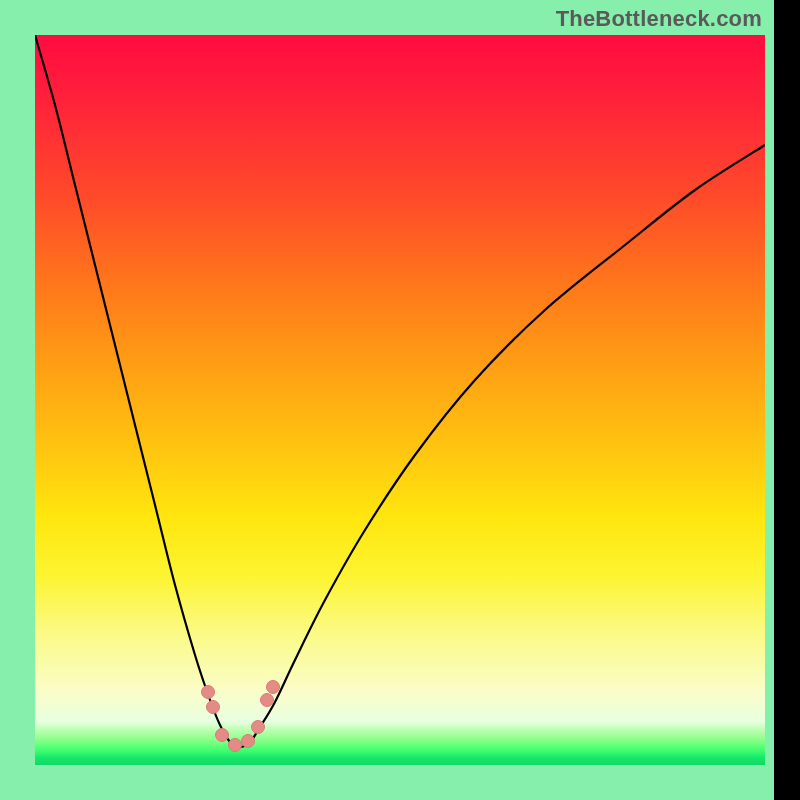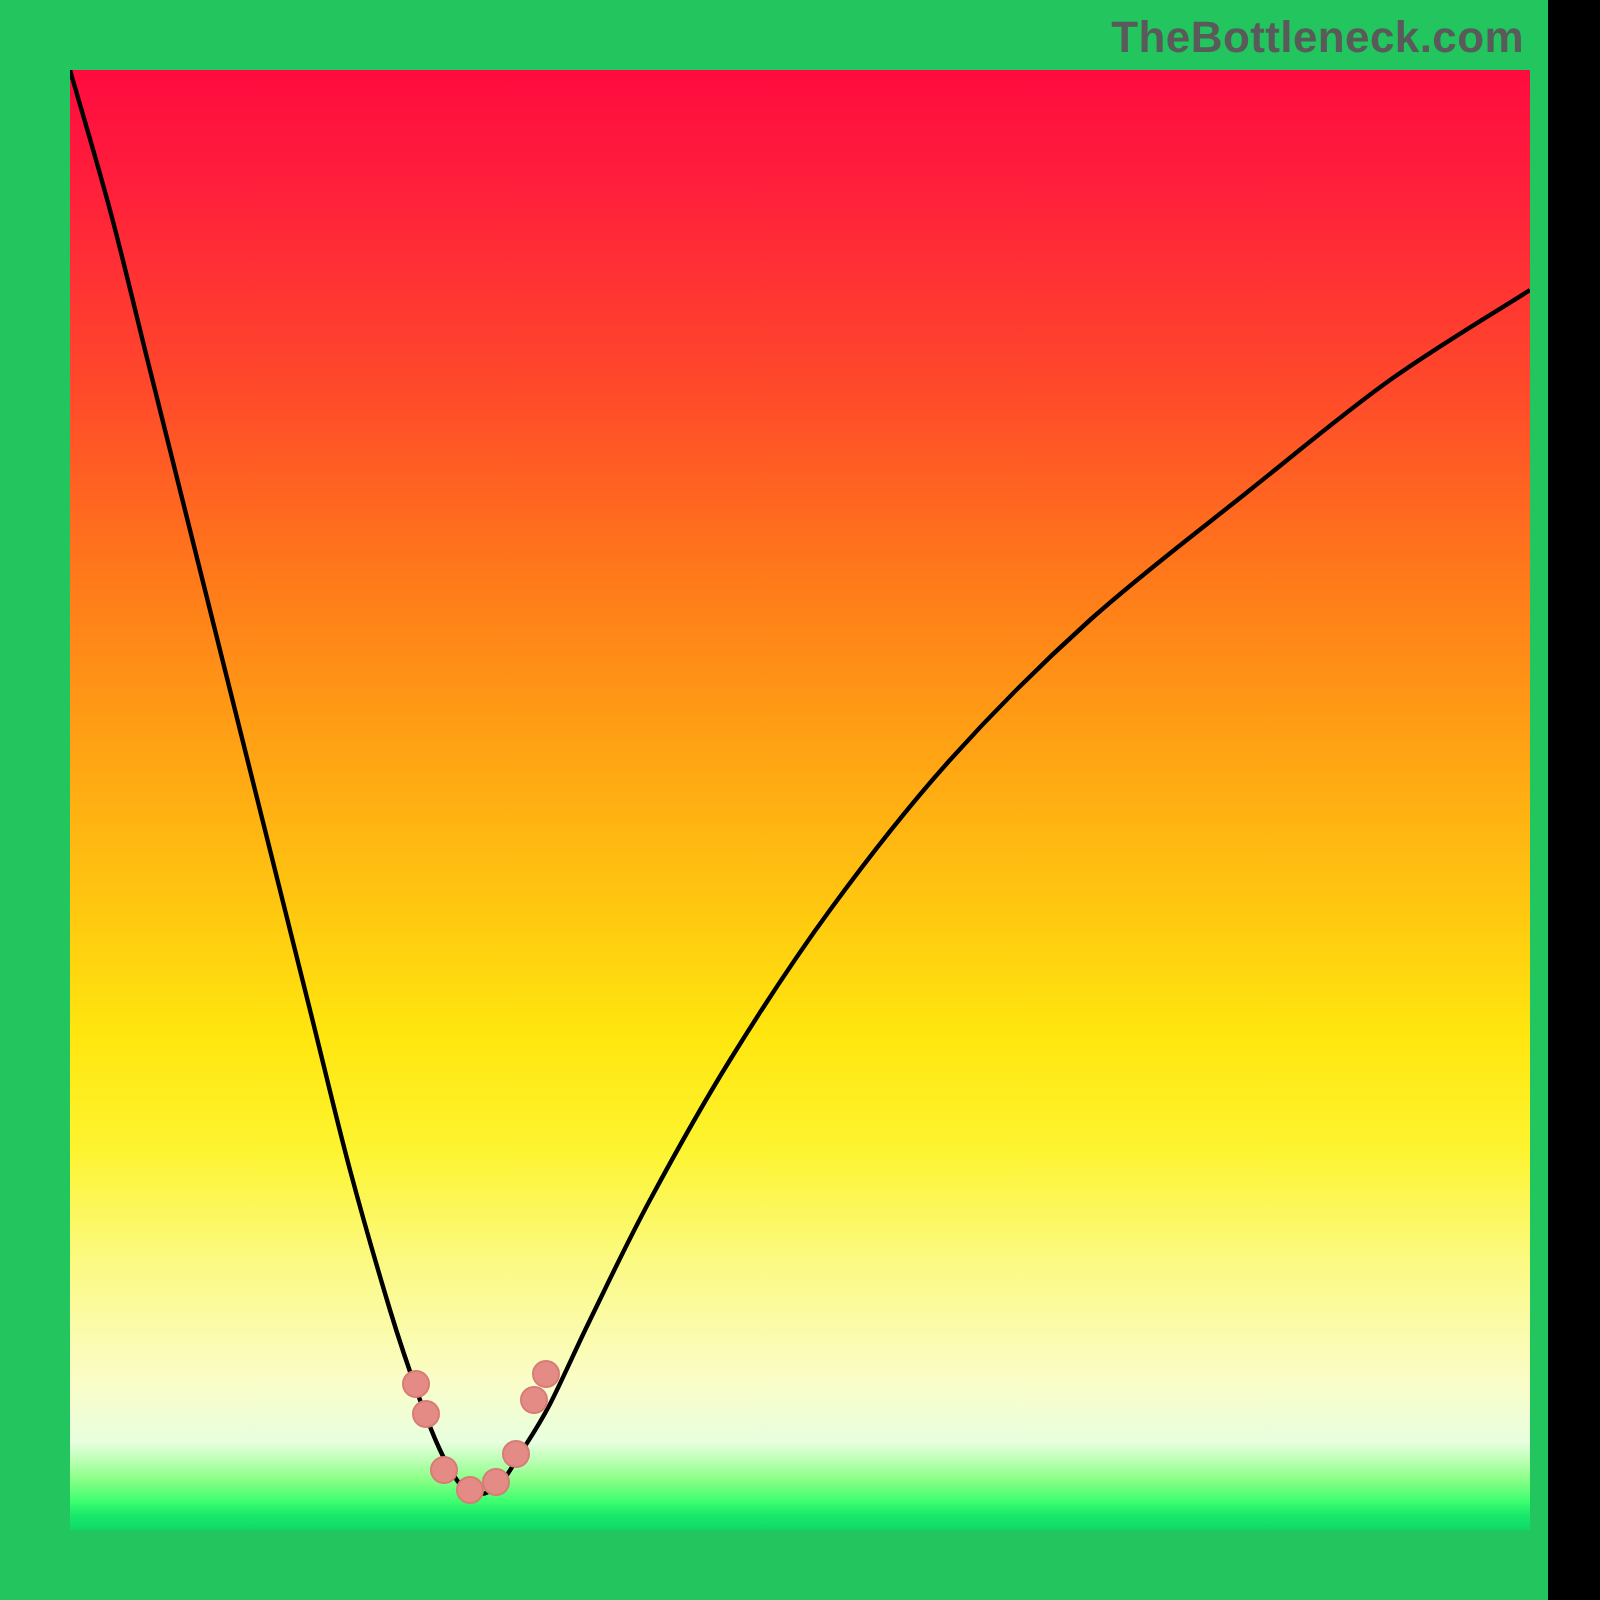--- a/index.html
+++ b/index.html
@@ -8,21 +8,21 @@
     width: 800px;
     height: 800px;
     overflow: hidden;
     background: #000;
     font-family: Arial, Helvetica, sans-serif;
   }
   .frame {
     position: relative;
     width: 774px;
     height: 800px;
-    background: #22c55e;
+    background: #86efac;
   }
   .watermark {
     position: absolute;
     top: 6px;
     right: 12px;
     font-size: 22px;
     font-weight: 600;
     color: #5a5a5a;
     letter-spacing: 0.2px;
     z-index: 5;

